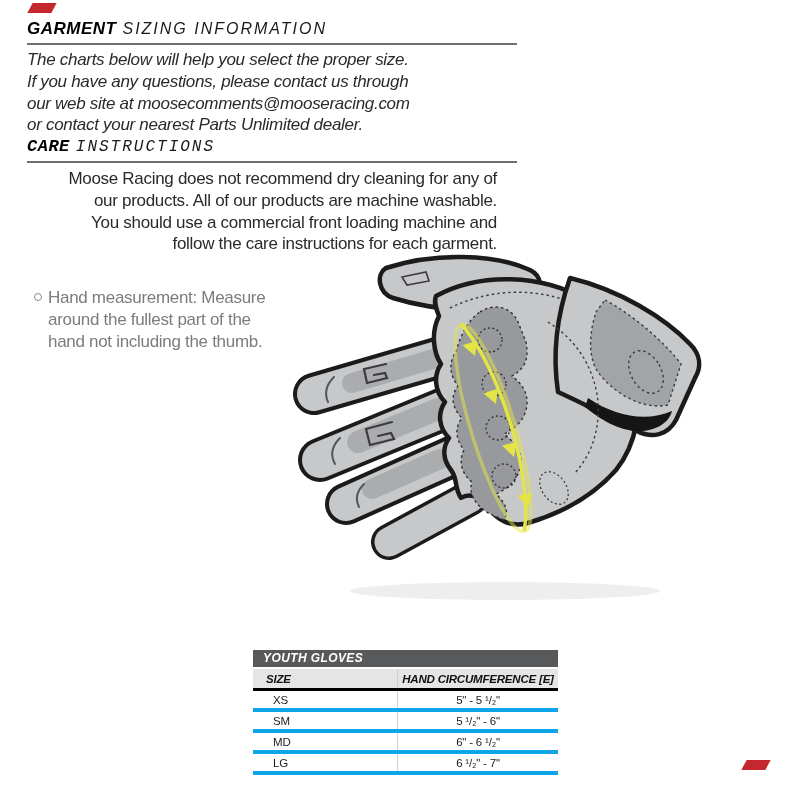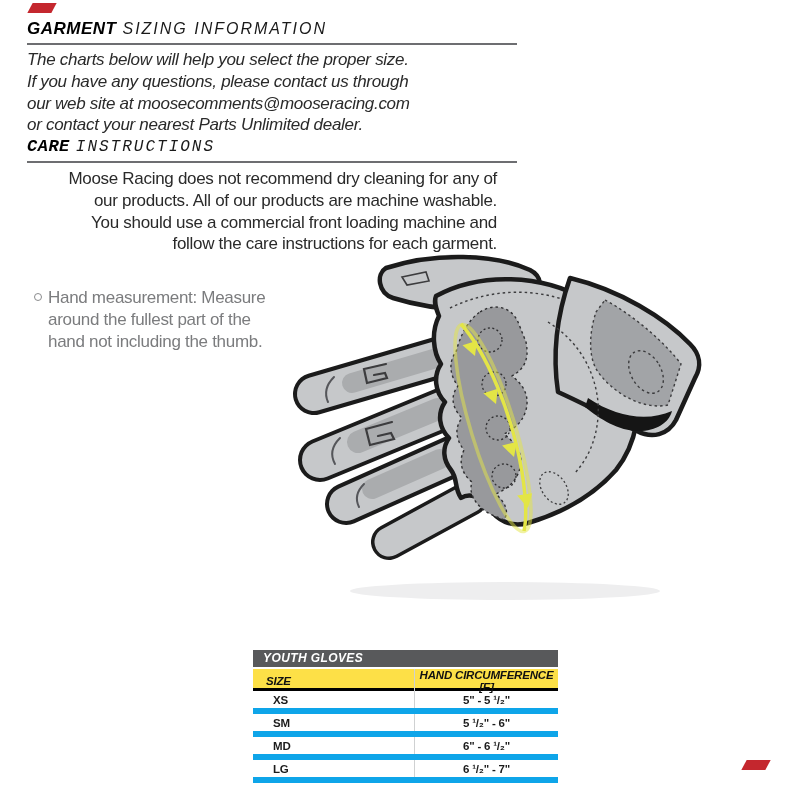--- a/index.html
+++ b/index.html
@@ -80,37 +80,37 @@
     height:17px;line-height:17px;
     background:#58595b;color:#ffffff;
     font-weight:bold;font-style:italic;
     font-size:12px;letter-spacing:.4px;
     padding-left:10px;box-sizing:border-box;
     margin-bottom:2px;
   }
   .size-table .hdr-row{
     display:grid;grid-template-columns:144px 1fr;
     height:19px;align-items:center;
-    background:#fde047;
+    background:#e5e5e5;
     border-bottom:3px solid #000;
     font-weight:bold;font-style:italic;color:#111;
   }
   .size-table .hdr-row .c1{padding-left:13px;}
   .size-table .row{
     display:grid;grid-template-columns:144px 1fr;
     height:17px;align-items:center;
-    border-bottom:6px solid #0ea5e9;
-    font-weight:bold;color:#1c1c1c;
+    border-bottom:4px solid #0ea5e9;
+    font-weight:normal;color:#1c1c1c;
   }
   .size-table .row .c1{padding-left:20px;}
   .size-table .c2{
     text-align:center;
     border-left:1px solid #cfd1d2;
     height:100%;
-    display:flex;align-items:center;justify-content:center;margin-left:17px;
+    display:flex;align-items:center;justify-content:center;
   }
 </style>
 </head>
 <body>
 
 <div class="page">
 
   <div class="corner-tab tl"></div>
   <div class="corner-tab br"></div>
 

